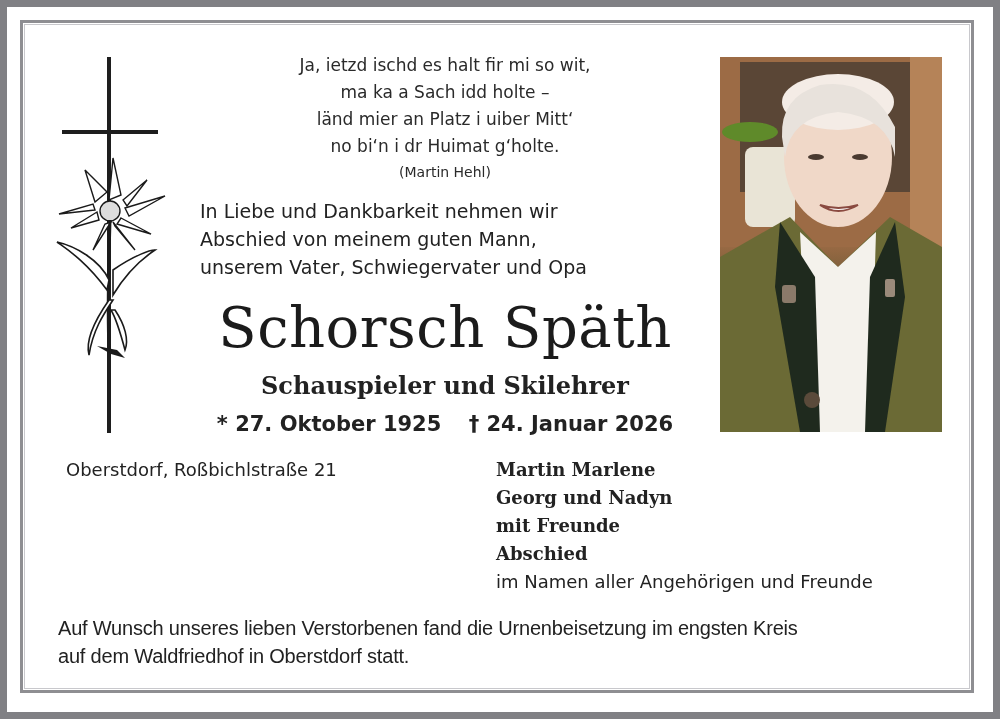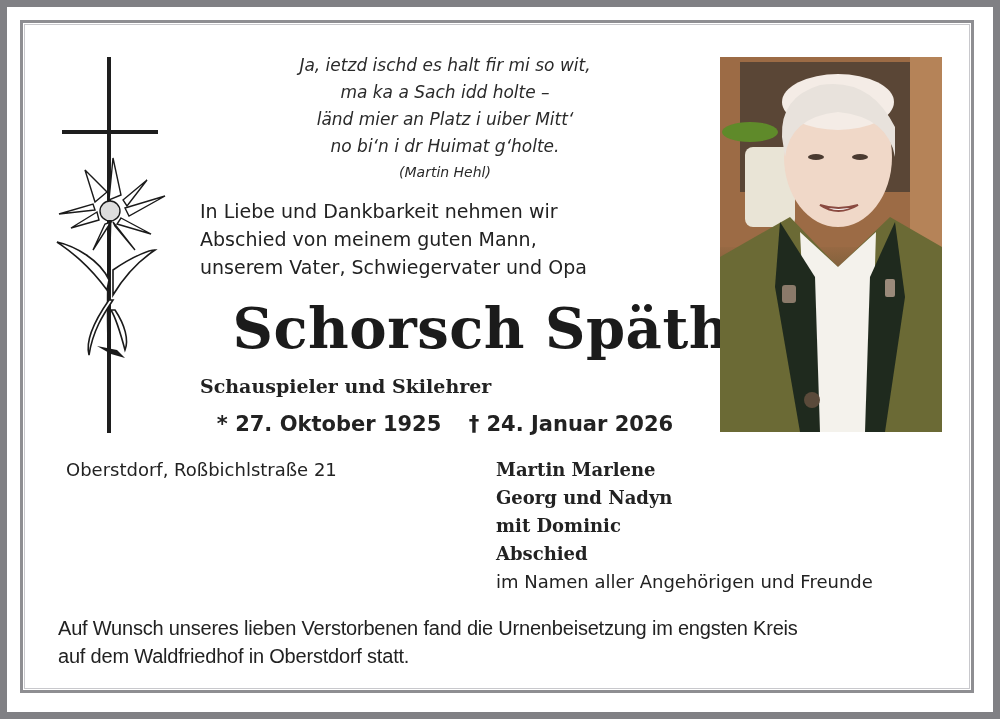--- a/index.html
+++ b/index.html
@@ -4,30 +4,30 @@
 <style>
   html, body { margin:0; padding:0; }
   body { width:1000px; height:719px; background:#808084; position:relative; overflow:hidden; }
   .outer { position:absolute; left:7px; top:7px; width:986px; height:705px; background:#ffffff; }
   .frame { position:absolute; left:13px; top:13px; width:954px; height:673px;
            border:3px solid #8e8e92; box-sizing:border-box; background:#fff; }
   .frame-inner { position:absolute; left:17px; top:17px; width:946px; height:665px;
            border:1px solid #c8c8cc; box-sizing:border-box; }
   .abs { position:absolute; }
   .poem { left:250px; top:52px; width:390px; text-align:center;
-          font-family:"DejaVu Sans", sans-serif; font-style:italic; font-size:17px;
+          font-family:"DejaVu Sans", sans-serif; font-size:17px;
           line-height:27px; color:#2a2a2a; }
   .poem .author { font-size:14px; line-height:24px; }
   .intro { left:200px; top:197px; width:490px; text-align:left;
            font-family:"DejaVu Sans", sans-serif; font-size:19px; line-height:28px; color:#222; }
-  .name { left:160px; top:290px; width:570px; text-align:right;
-          font-family:"DejaVu Serif", serif; font-weight:bold; font-size:56px;
+  .name { left:160px; top:290px; width:570px; text-align:center;
+          font-family:"DejaVu Serif", serif; font-weight:normal; font-size:56px;
           line-height:76px; color:#1b1b1b; letter-spacing:0.5px; }
-  .profession { left:200px; top:372px; width:490px; 
-          font-family:"DejaVu Serif", serif; font-weight:bold; font-size:19px; line-height:28px; color:#222; }
+  .profession { left:200px; top:372px; width:490px; text-align:center;
+          font-family:"DejaVu Serif", serif; font-weight:bold; font-size:24px; line-height:28px; color:#222; }
   .dates { left:190px; top:408px; width:510px; text-align:center;
           font-family:"DejaVu Sans", sans-serif; font-weight:bold; font-size:21px; line-height:32px; color:#222; }
   .dates span { margin:8px 10px; }
   .address { left:58px; top:456px; font-family:"DejaVu Sans", sans-serif; font-size:18px;
              line-height:28px; color:#222;margin-left:8px; }
   .mourners { left:496px; top:456px; font-family:"DejaVu Sans", sans-serif; font-size:18px;
               line-height:28px; color:#222; }
   .mourners .b { font-weight:bold; font-family:"DejaVu Serif", serif; }
   .notice { left:58px; top:614px; width:900px; font-family:"Liberation Sans", sans-serif;
             font-size:20px; line-height:28px; color:#222; letter-spacing:-0.2px; }
@@ -111,21 +111,21 @@
     <rect x="165" y="222" width="10" height="18" rx="2" fill="#9a8a7a"></rect>
     <circle cx="92" cy="343" r="8" fill="#5a4a3a"></circle>
   </svg>
 </div>
 
 <div class="abs address">Oberstdorf, Roßbichlstraße 21</div>
 
 <div class="abs mourners">
   <div class="b">Martin Marlene</div>
   <div class="b">Georg und Nadyn</div>
-  <div class="b">mit Dominic</div>
+  <div class="b">mit Freunde</div>
   <div class="b">Abschied</div>
   <div>im Namen aller Angehörigen und Freunde</div>
 </div>
 
 <div class="abs notice">
   <div>Auf Wunsch unseres lieben Verstorbenen fand die Urnenbeisetzung im engsten Kreis</div>
   <div>auf dem Waldfriedhof in Oberstdorf statt.</div>
 </div>
 
 </body></html>

